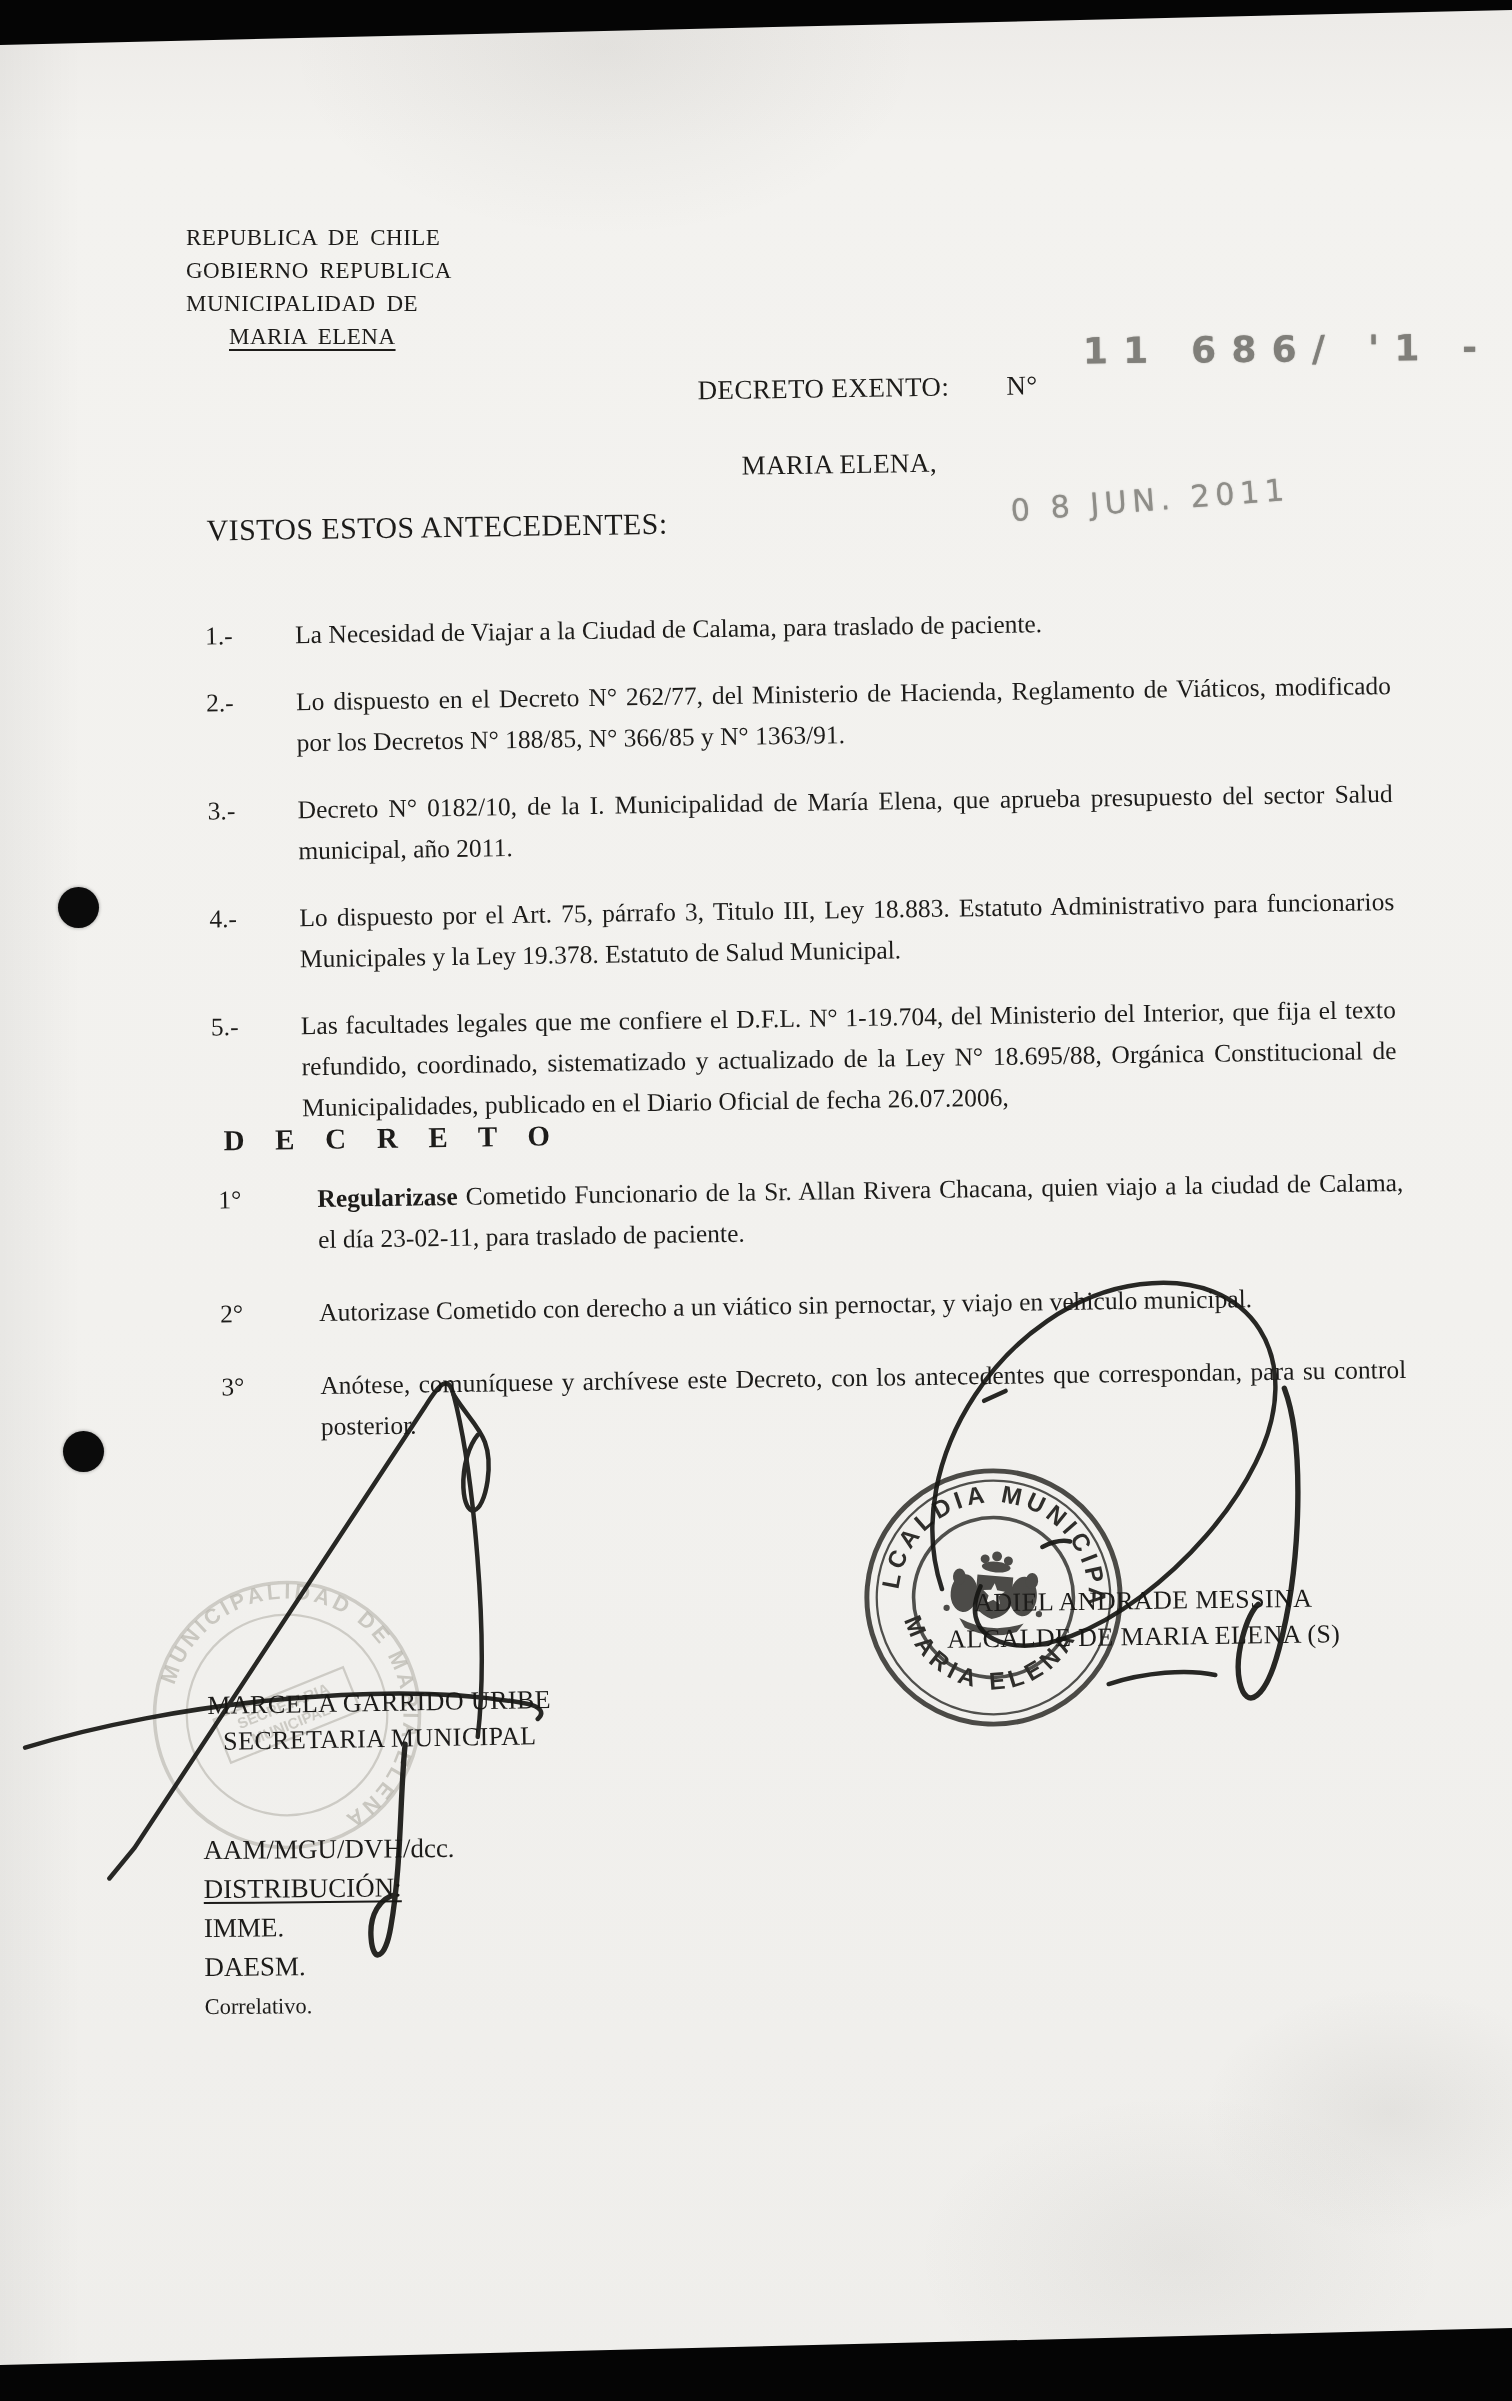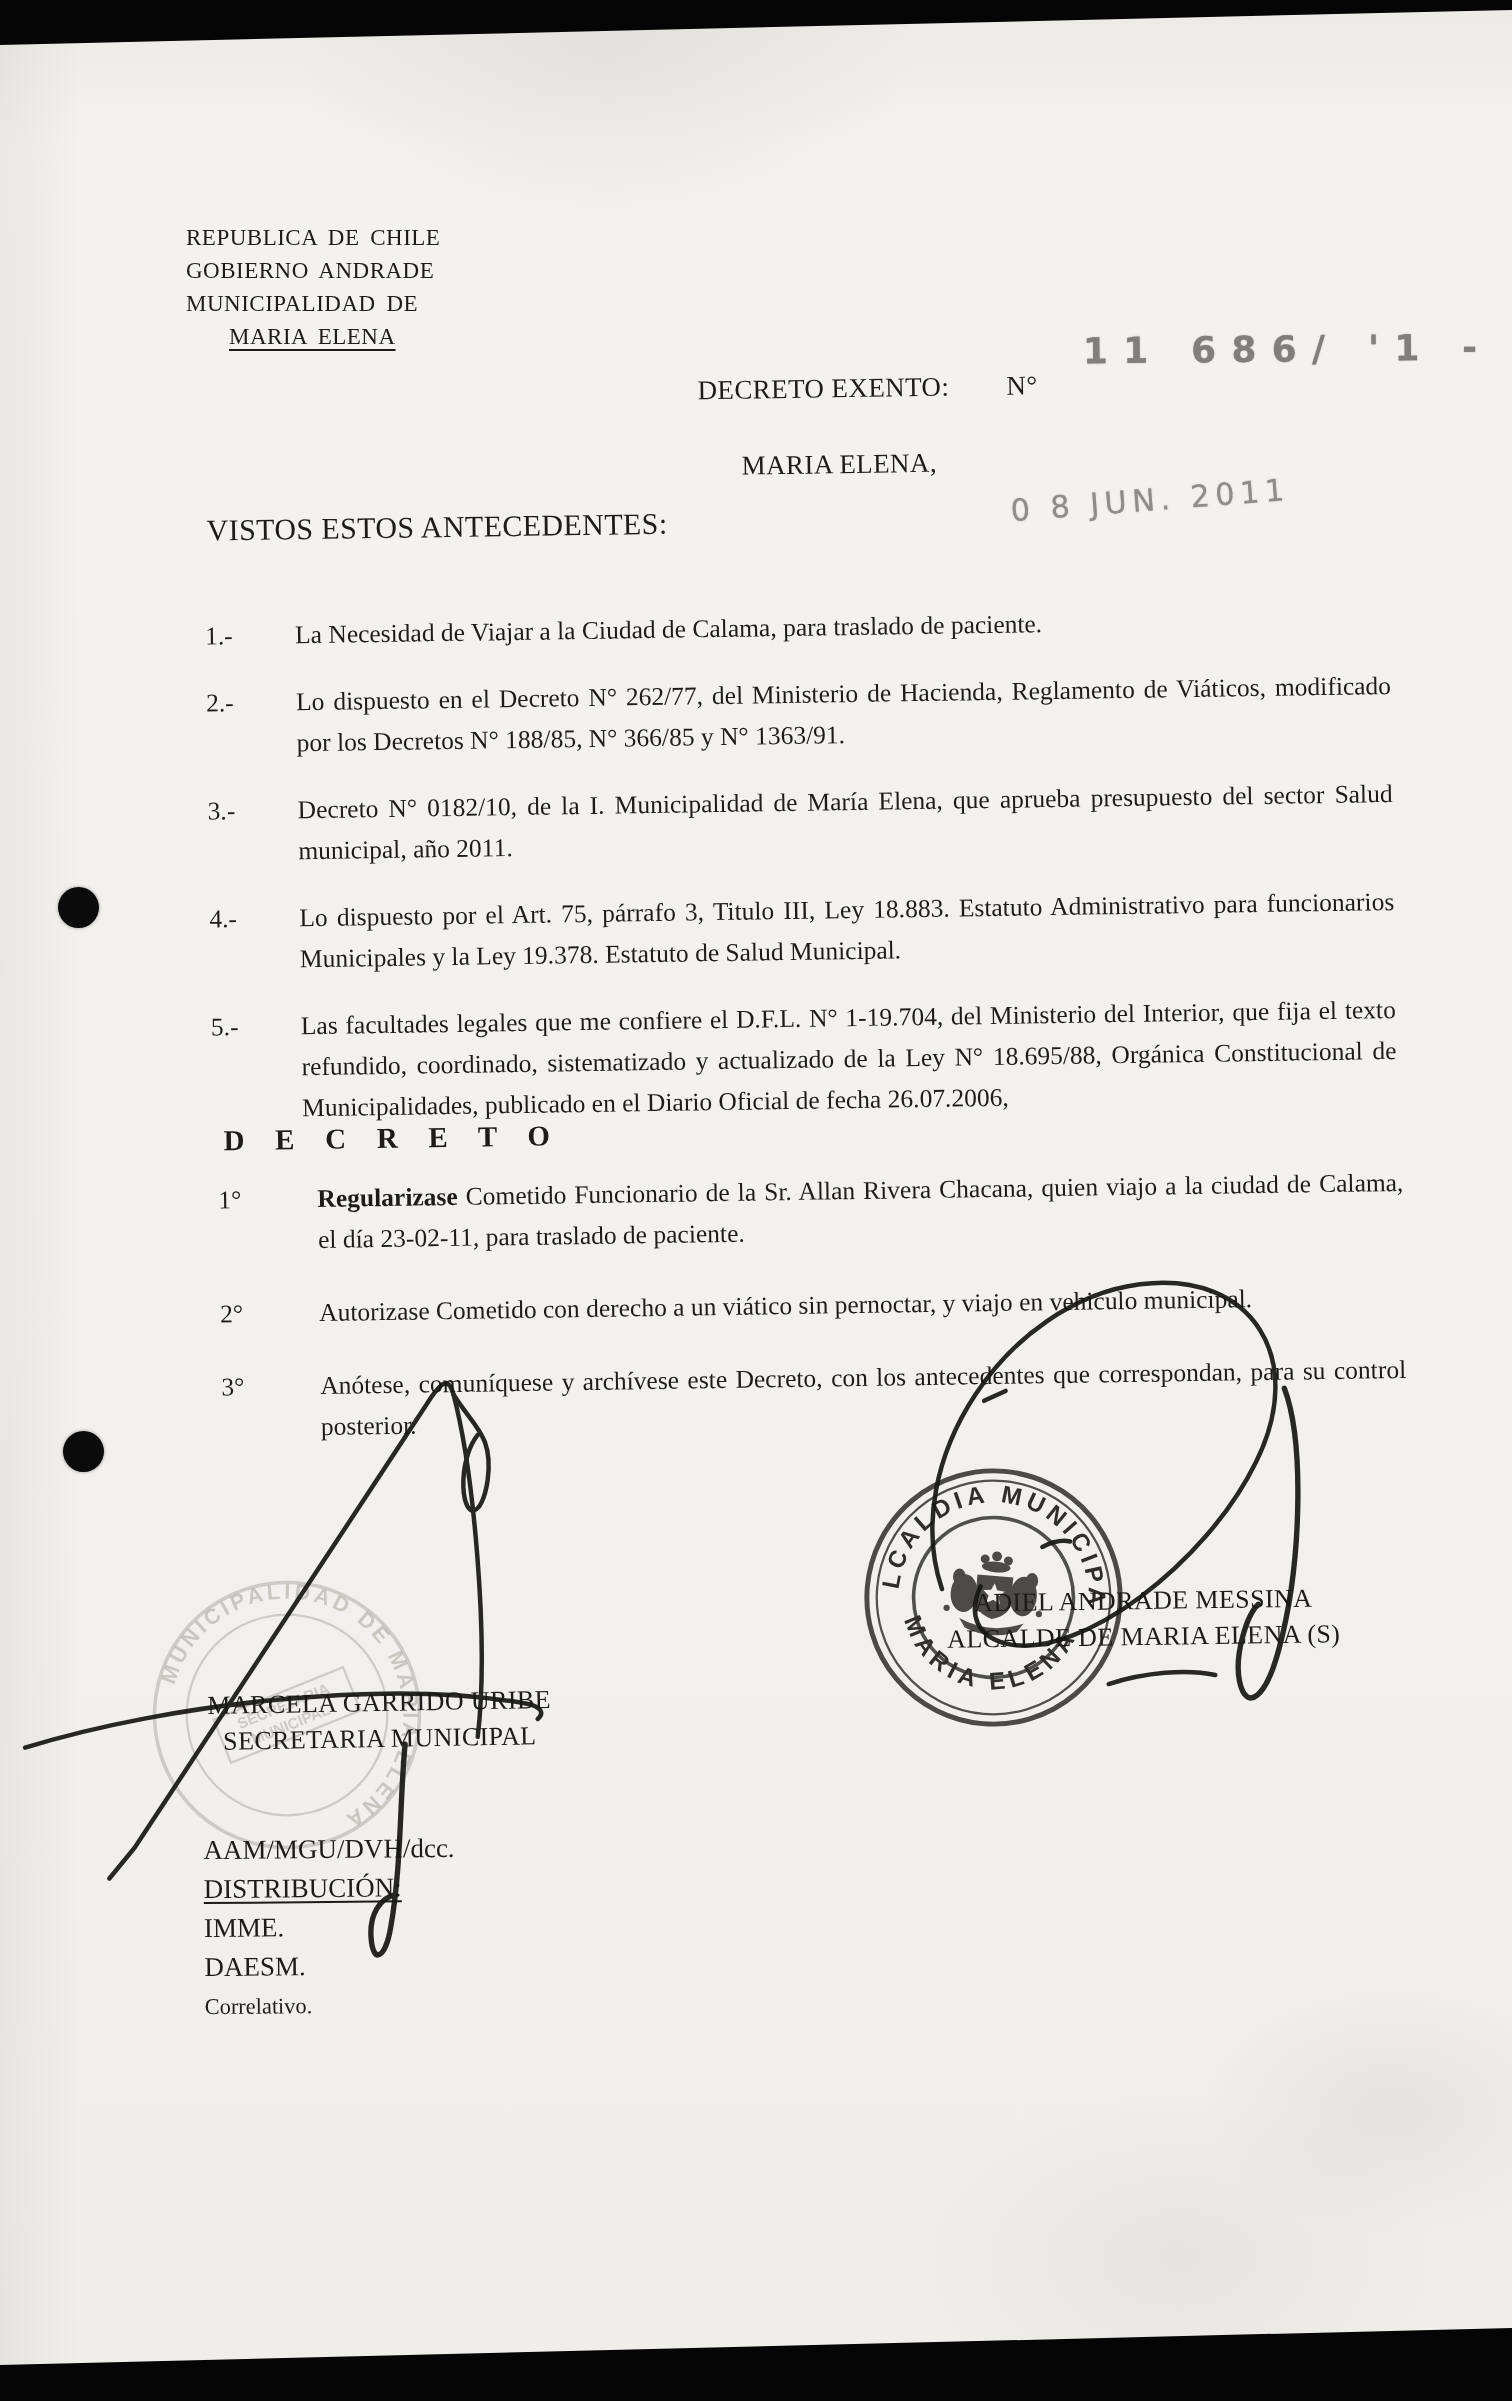--- a/index.html
+++ b/index.html
@@ -68,21 +68,21 @@
 
 <div class="page">
 
   <div class="edge-top"></div>
   <div class="edge-bottom"></div>
   <div class="hole hp1"></div>
   <div class="hole hp2"></div>
 
   <div class="abs letterhead">
     <div>REPUBLICA DE CHILE</div>
-    <div>GOBIERNO ANDRADE</div>
+    <div>GOBIERNO REPUBLICA</div>
     <div>MUNICIPALIDAD DE</div>
     <div class="lh4">MARIA ELENA</div>
   </div>
 
   <div id="tilt">
     <div class="abs decree-row">
       <span>DECRETO EXENTO:</span>
       <span class="nlabel">N°</span>
     </div>
     <div class="abs num-stamp">11 686/ '1 -</div>

